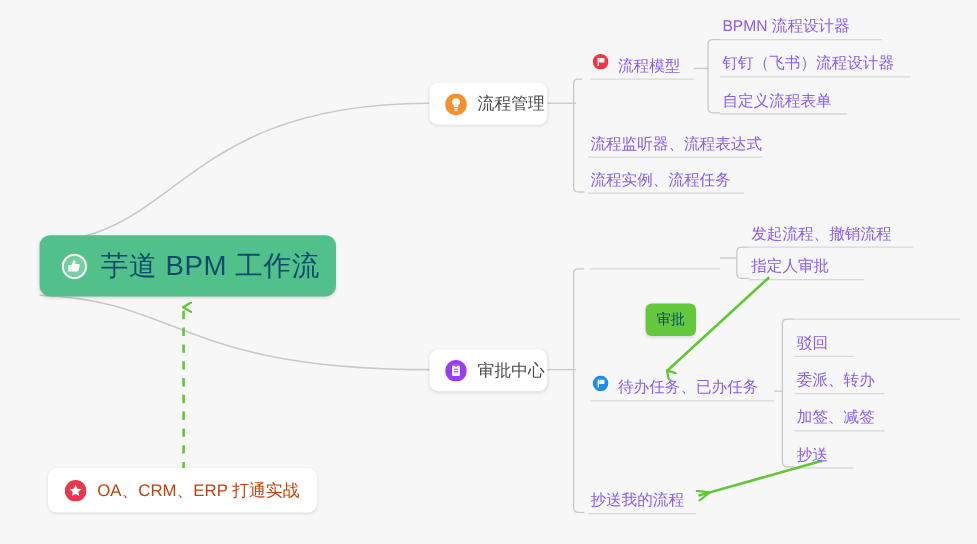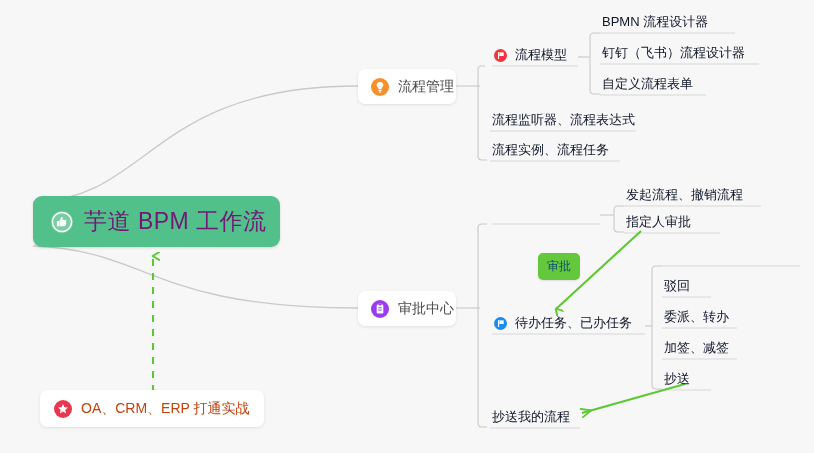--- a/index.html
+++ b/index.html
@@ -37,21 +37,21 @@
     background: #52c08a;
     border-radius: 9px;
     box-shadow: 0 1px 3px rgba(0,0,0,0.13);
     display: flex;
     align-items: center;
     padding: 0 18px;
     box-sizing: border-box;
     z-index: 6;
   }
   .root-node .root-label {
-    color: #701a75;
+    color: #0c4a6e;
     font-size: 23px;
     letter-spacing: 0.5px;
     margin-left: 11px;
     white-space: nowrap;
   }
 
   
   .branch-node {
     position: absolute;
     background: #ffffff;
@@ -91,29 +91,28 @@
     font-size: 14px;
     color: #c2410c;
     margin-left: 9px;
     white-space: nowrap;
   }
 
   
   .leaf {
     position: absolute;
     font-size: 13px;
-    color: #0f172a;
+    color: #8b5cf6;
     white-space: nowrap;
     line-height: 20px;
     padding-bottom: 3px;
     z-index: 4;
   }
   .leaf.with-icon {
     display: flex;
-    align-items: center;
   }
   .leaf .leaf-text { display: inline-block; }
   .leaf.with-icon .leaf-text { margin-left: 8px; }
 
   
   .flow-badge {
     position: absolute;
     background: #64c83c;
     border-radius: 5px;
     color: #0c4a6e;

